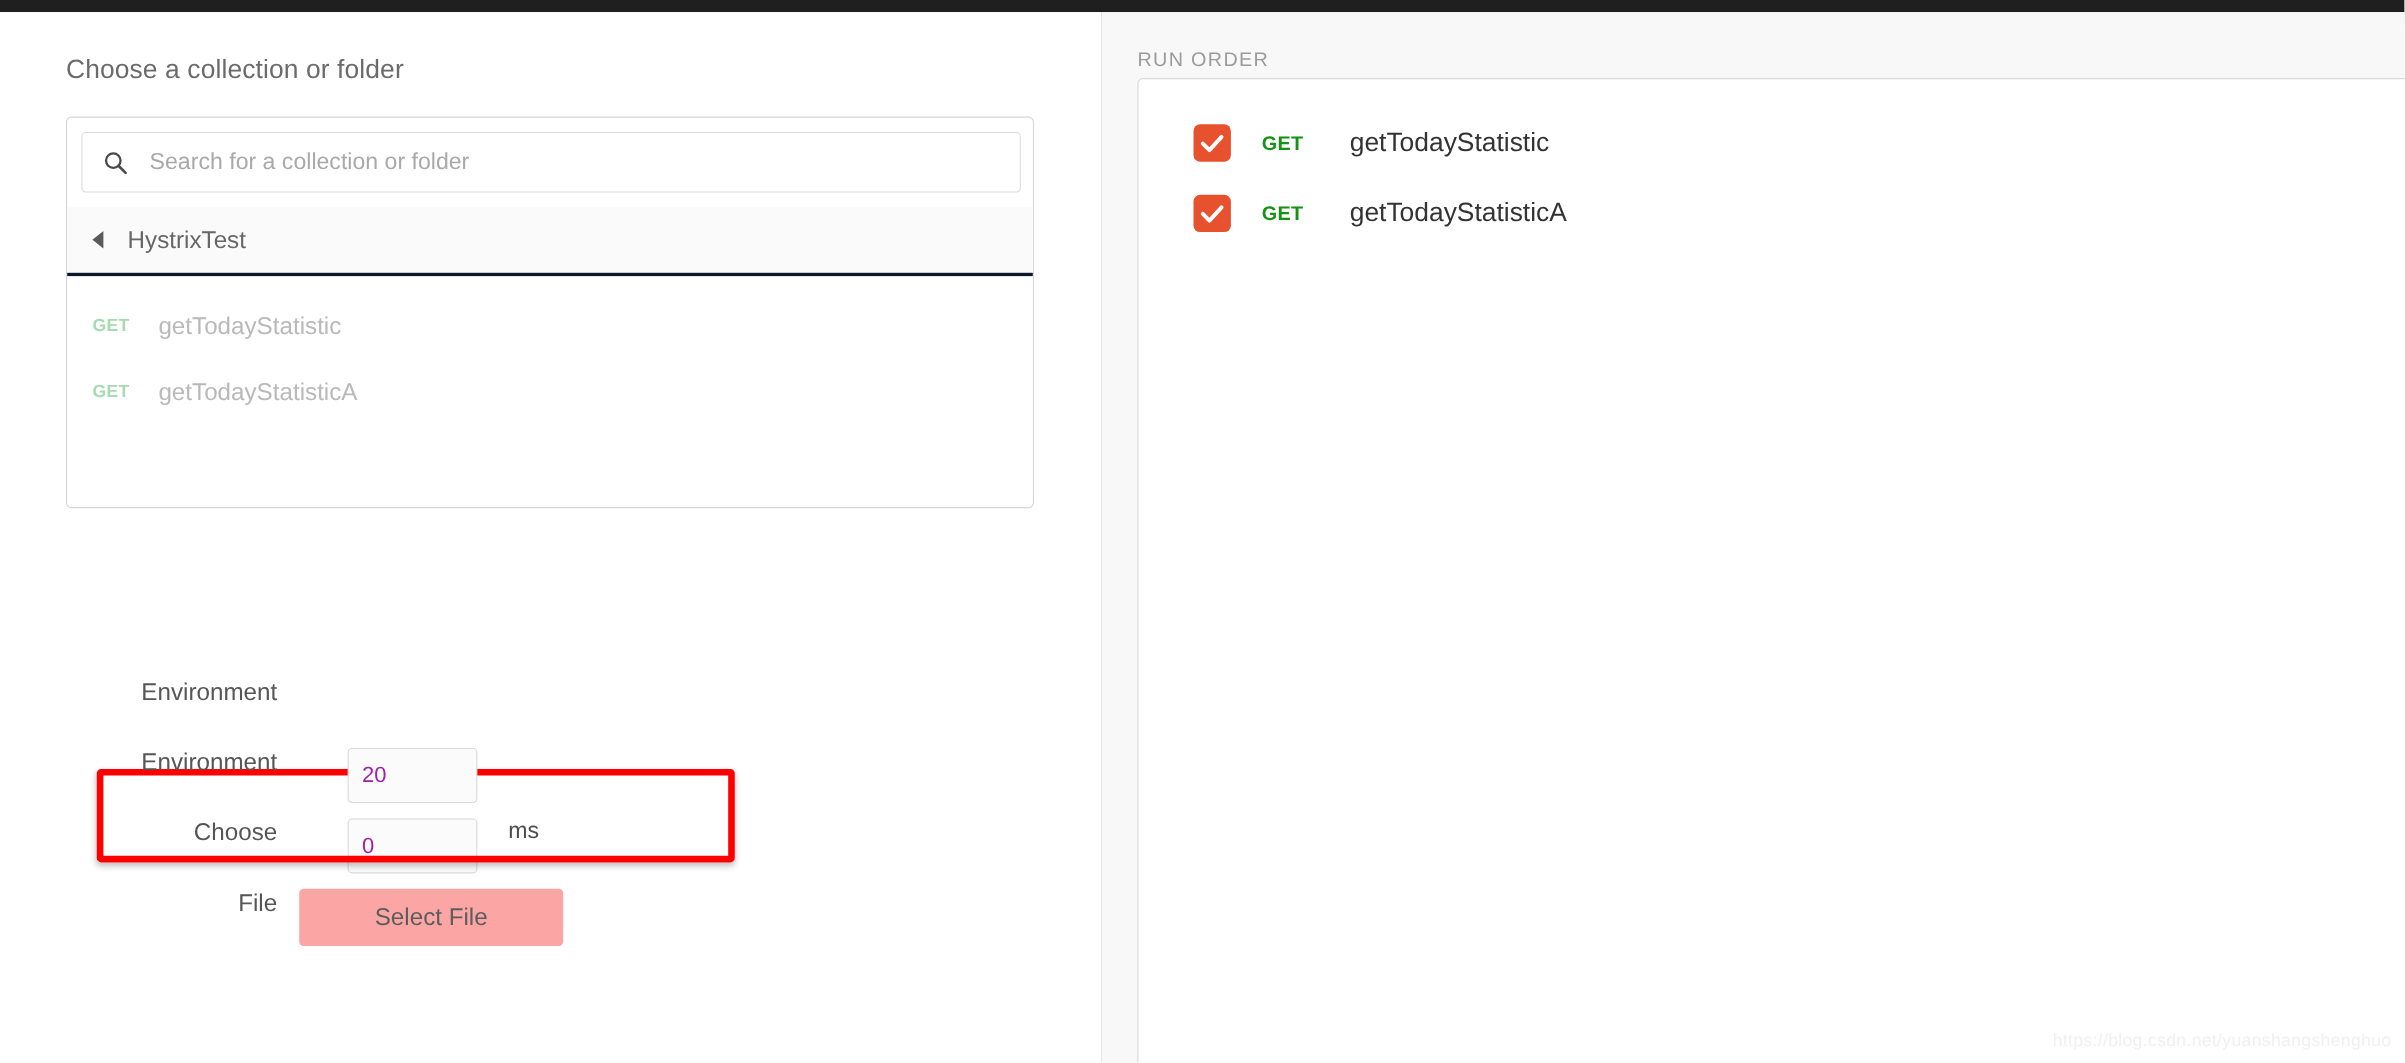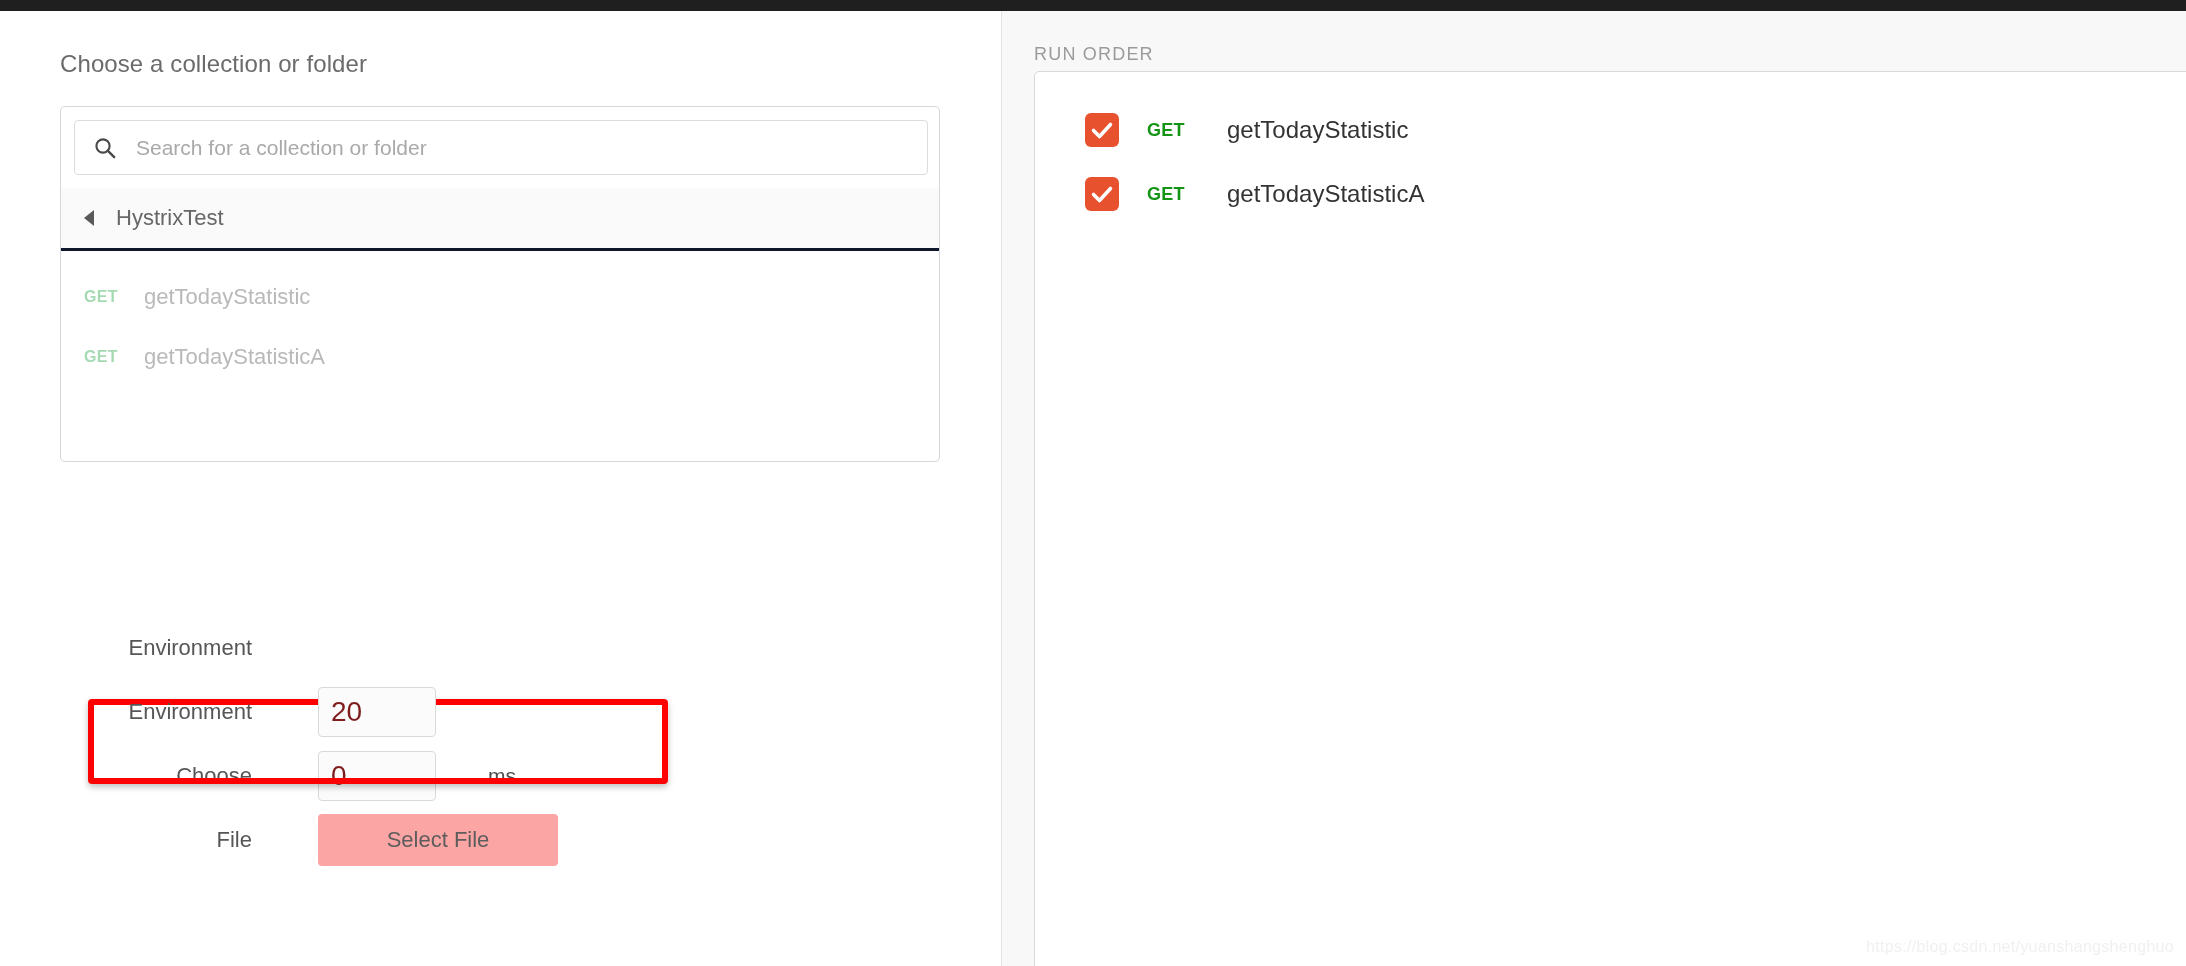--- a/index.html
+++ b/index.html
@@ -172,23 +172,21 @@
 
   
   .form-area {
     position: absolute;
     left: 0;
     top: 605px;
     width: 1002px;
   }
   .form-row {
     display: flex;
-    align-items: center;
     height: 64px;
-    gap: 46px;
   }
   .form-label {
     width: 272px;
     text-align: right;
     padding-right: 20px;
     font-size: 22px;
     color: #565656;
     flex: 0 0 auto;
   }
   .env-select {
@@ -211,29 +209,30 @@
     border-right: 9px solid transparent;
     border-top: 11px solid #5d5d5d;
   }
   .num-input {
     width: 118px;
     height: 50px;
     border: 1px solid #d9d9d9;
     border-radius: 4px;
     background: #fbfbfb;
     font-family: "Liberation Sans", sans-serif;
-    font-size: 28px;
-    color: #7f1d1d;
+    font-size: 20px;
+    color: #a21caf;
     padding: 0 12px;
     outline: none;
+    margin-left: 44px;
   }
   .unit-label {
     font-size: 21px;
     color: #4d4d4d;
-    margin-left: 6px;
+    margin-left: 28px;
   }
   .file-button {
     width: 240px;
     height: 52px;
     background: #fca5a5;
     border: none;
     border-radius: 4px;
     font-family: "Liberation Sans", sans-serif;
     font-size: 22px;
     color: #5d5d5d;

